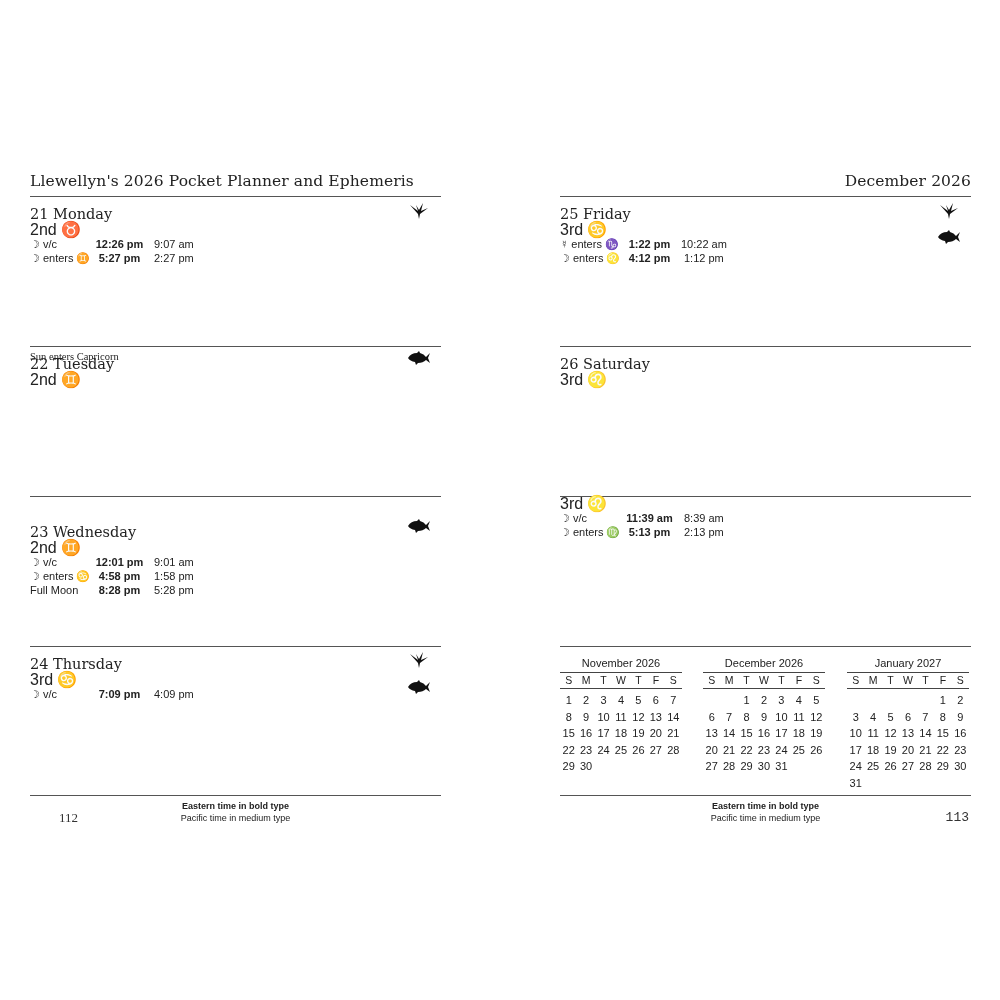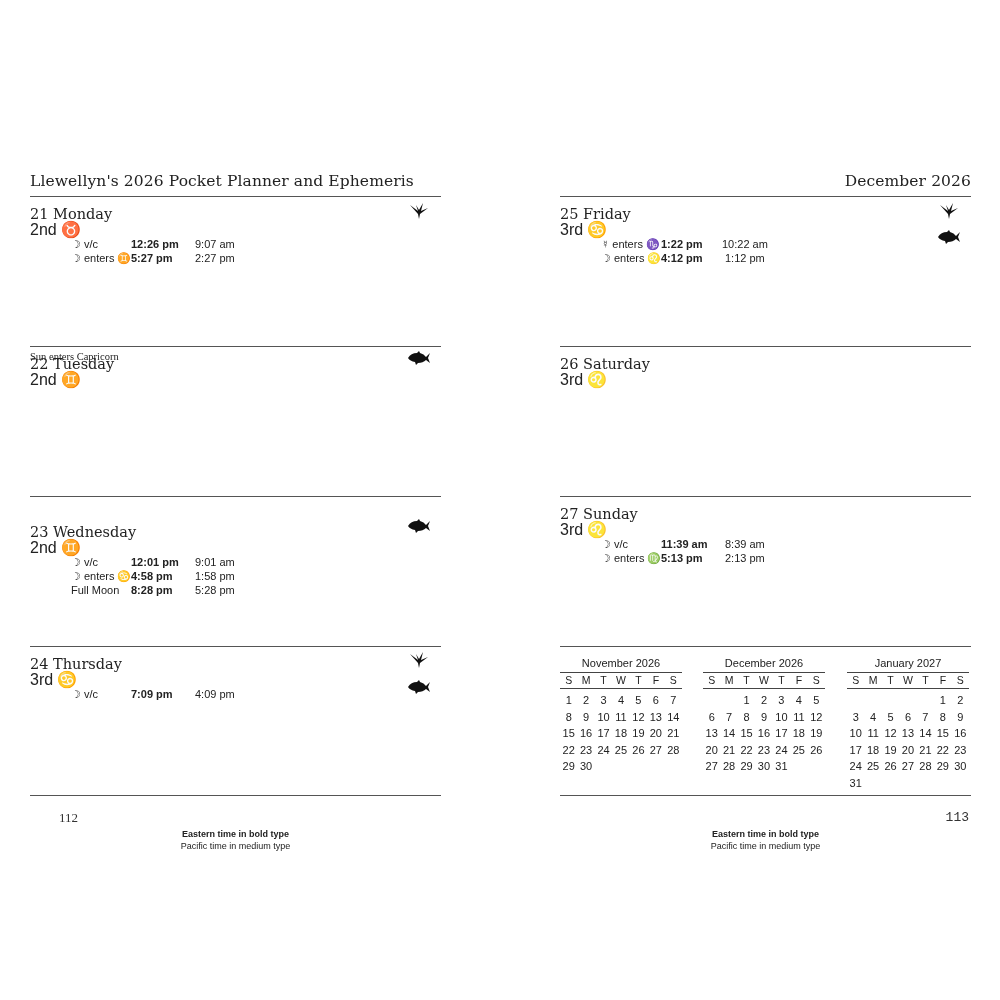--- a/index.html
+++ b/index.html
@@ -21,37 +21,37 @@
     .rule { position: absolute; left: 0; width: 411px; height: 0; border-top: 1.3px solid #555; }
 
     .day { position: absolute; left: 0; width: 411px; height: 140px; }
     .day-title {
       font-family: "DejaVu Serif", "Liberation Serif", serif;
       font-size: 14.5px; color: #222; line-height: 18px; margin-top: 8px;
       white-space: nowrap;
     }
     .moon-phase { font-size: 16px; line-height: 14px; color: #222; }
     .event-row { display: flex; font-size: 11px; line-height: 14px; color: #222; white-space: nowrap; }
-    .ev-label { width: 60px; margin-left: 41px; }
-    .ev-east { font-weight: bold; width: 59px; text-align: left; }
+    .ev-label { width: 60px; }
+    .ev-east { font-weight: bold; width: 59px; text-align: center; }
     .ev-west { margin-left: 5px; }
     .ev-west.wide { margin-left: 2px; }
 
     .day-note {
       position: absolute; left: 0; top: 118px;
       font-family: Liberation Serif, serif;
       font-size: 10.5px; color: #222; white-space: nowrap; margin-top: 36px;
     }
 
     .icon-slot { position: absolute; right: 10px; width: 24px; height: 18px; }
     .icon-slot svg { width: 24px; height: 18px; display: block; }
 
     .footer {
       position: absolute; top: 800px; width: 411px; text-align: center;
-      font-size: 9px; line-height: 12px; color: #222; margin-top: 28px;
+      font-size: 9px; line-height: 12px; color: #222;
     }
     .footer .east { font-weight: bold; }
     .page-num {
       position: absolute; top: 810px;
       font-family: "Liberation Serif", serif; font-size: 13px; color: #333;
     }
     .page-left .page-num { left: 0; margin-left: 29px; }
     .page-right .page-num { right: 2px; font-family: Liberation Mono, monospace; }
 
     .minical { position: absolute; top: 656px; width: 122px; }
@@ -190,21 +190,20 @@
   </div>
   <div class="rule" style="top:346px"></div>
 
   <div class="day" style="top:347px">
     <div class="day-title">26 Saturday</div>
     <div class="moon-phase">3rd ♌</div>
   </div>
   <div class="rule" style="top:496px"></div>
 
   <div class="day" style="top:497px">
-    <div class="day-title">27 Sunday</div>
     <div class="moon-phase">3rd ♌</div>
     <div class="event-row">
       <span class="ev-label">☽ v/c</span>
       <span class="ev-east">11:39 am</span>
       <span class="ev-west">8:39 am</span>
     </div>
     <div class="event-row">
       <span class="ev-label">☽ enters ♍</span>
       <span class="ev-east">5:13 pm</span>
       <span class="ev-west">2:13 pm</span>

